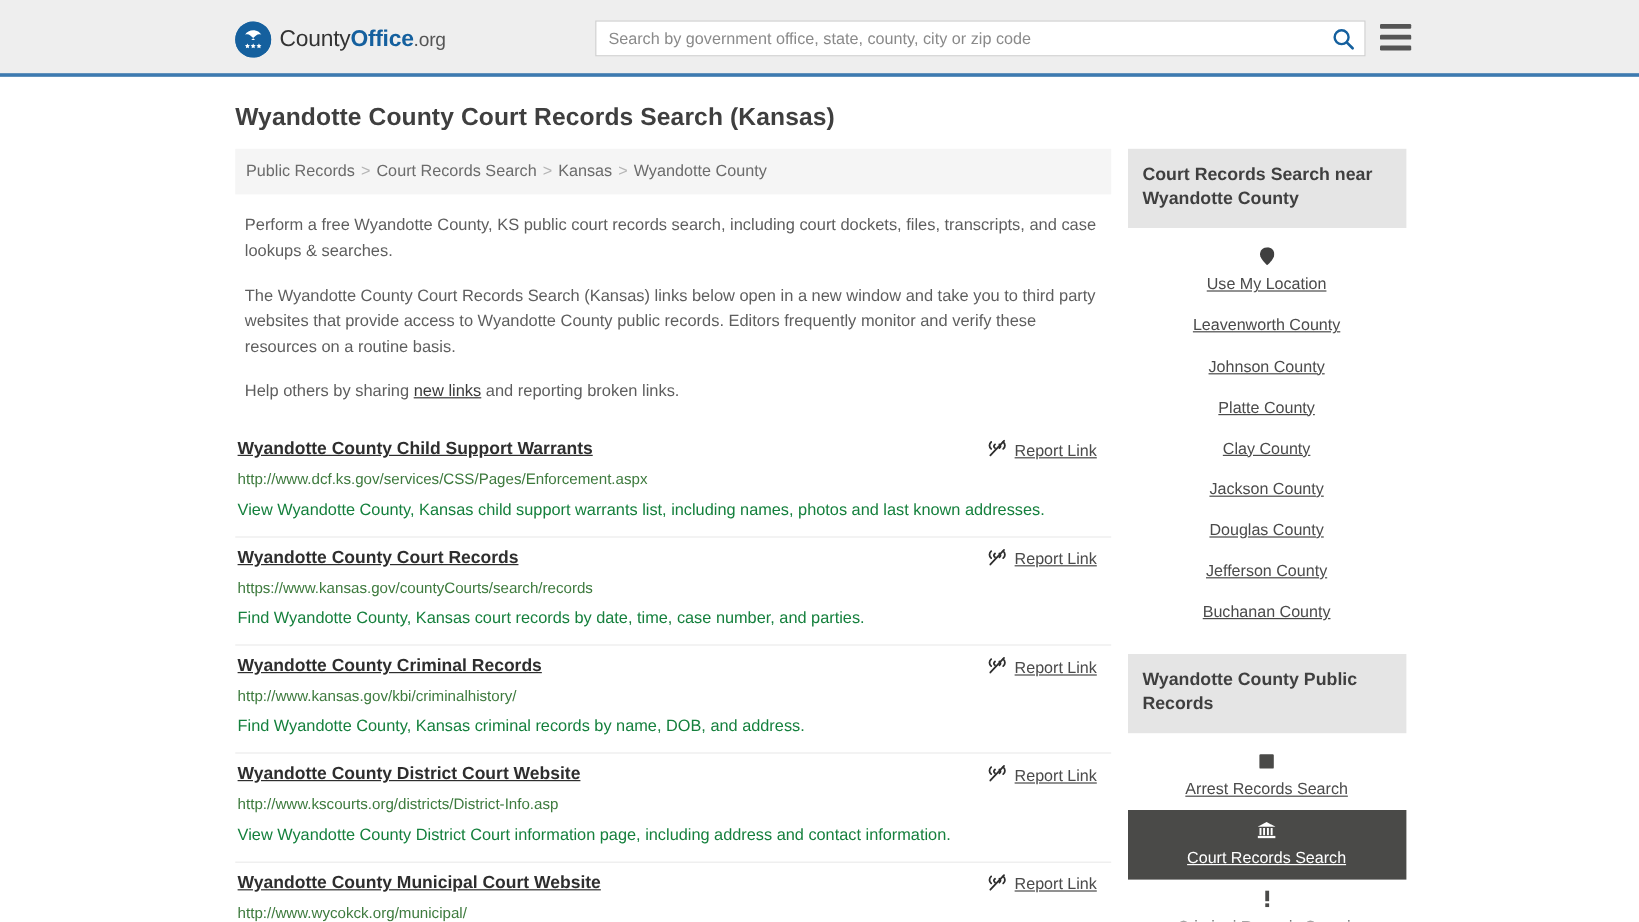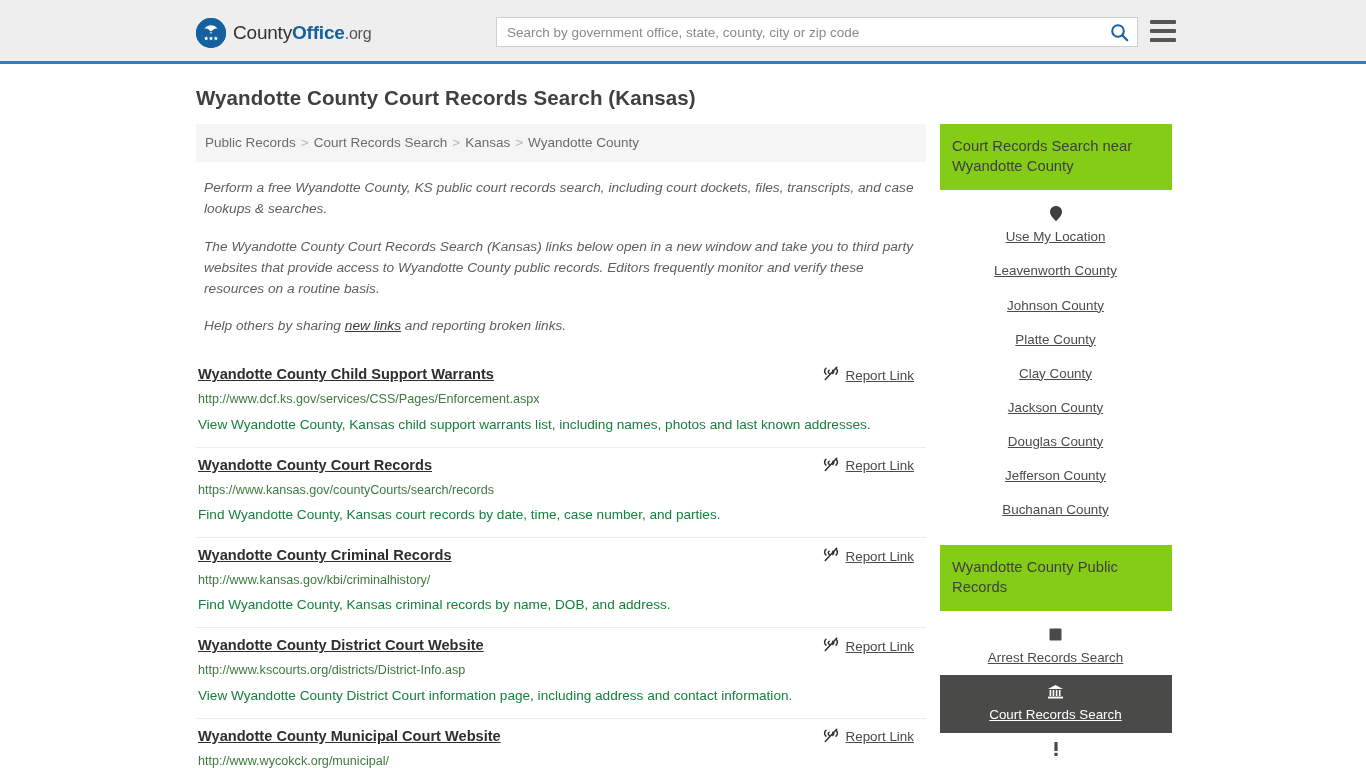--- a/index.html
+++ b/index.html
@@ -130,21 +130,20 @@
   }
   .breadcrumb .sep { color: #b5b5b5; margin: 0 5px; }
 
   
   .intro { padding: 0 6px; }
   .intro p {
     margin: 17px 0 0 2px;
     font-size: 13.7px;
     line-height: 1.52;
     color: #5e5e5e;
-    font-style: italic;
   }
   .intro p.first { margin-top: 16px; }
   .intro a.inline {
     color: #3a3a3a;
     text-decoration: underline;
     font-weight: normal;
   }
 
   
   .results { margin-top: 20px; }
@@ -187,24 +186,24 @@
   .result-desc {
     font-size: 13.6px;
     color: #15803d;
     margin-top: 6px;
     line-height: 1.55;
   }
 
   
   .panel { margin-bottom: 18px; }
   .panel-head {
-    background: #84cc16;
+    background: #e5e5e5;
     padding: 13px 13px 14px 12px;
     font-size: 14.8px;
-    font-weight: normal;
+    font-weight: bold;
     color: #3f3f3f;
     line-height: 1.33;
   }
   .panel-body { padding: 7px 0 0 0; }
   .panel-item {
     display: flex;
     align-items: center;
     gap: 8px;
     padding: 9px 10px 9px 9px;
     font-size: 13.4px;

